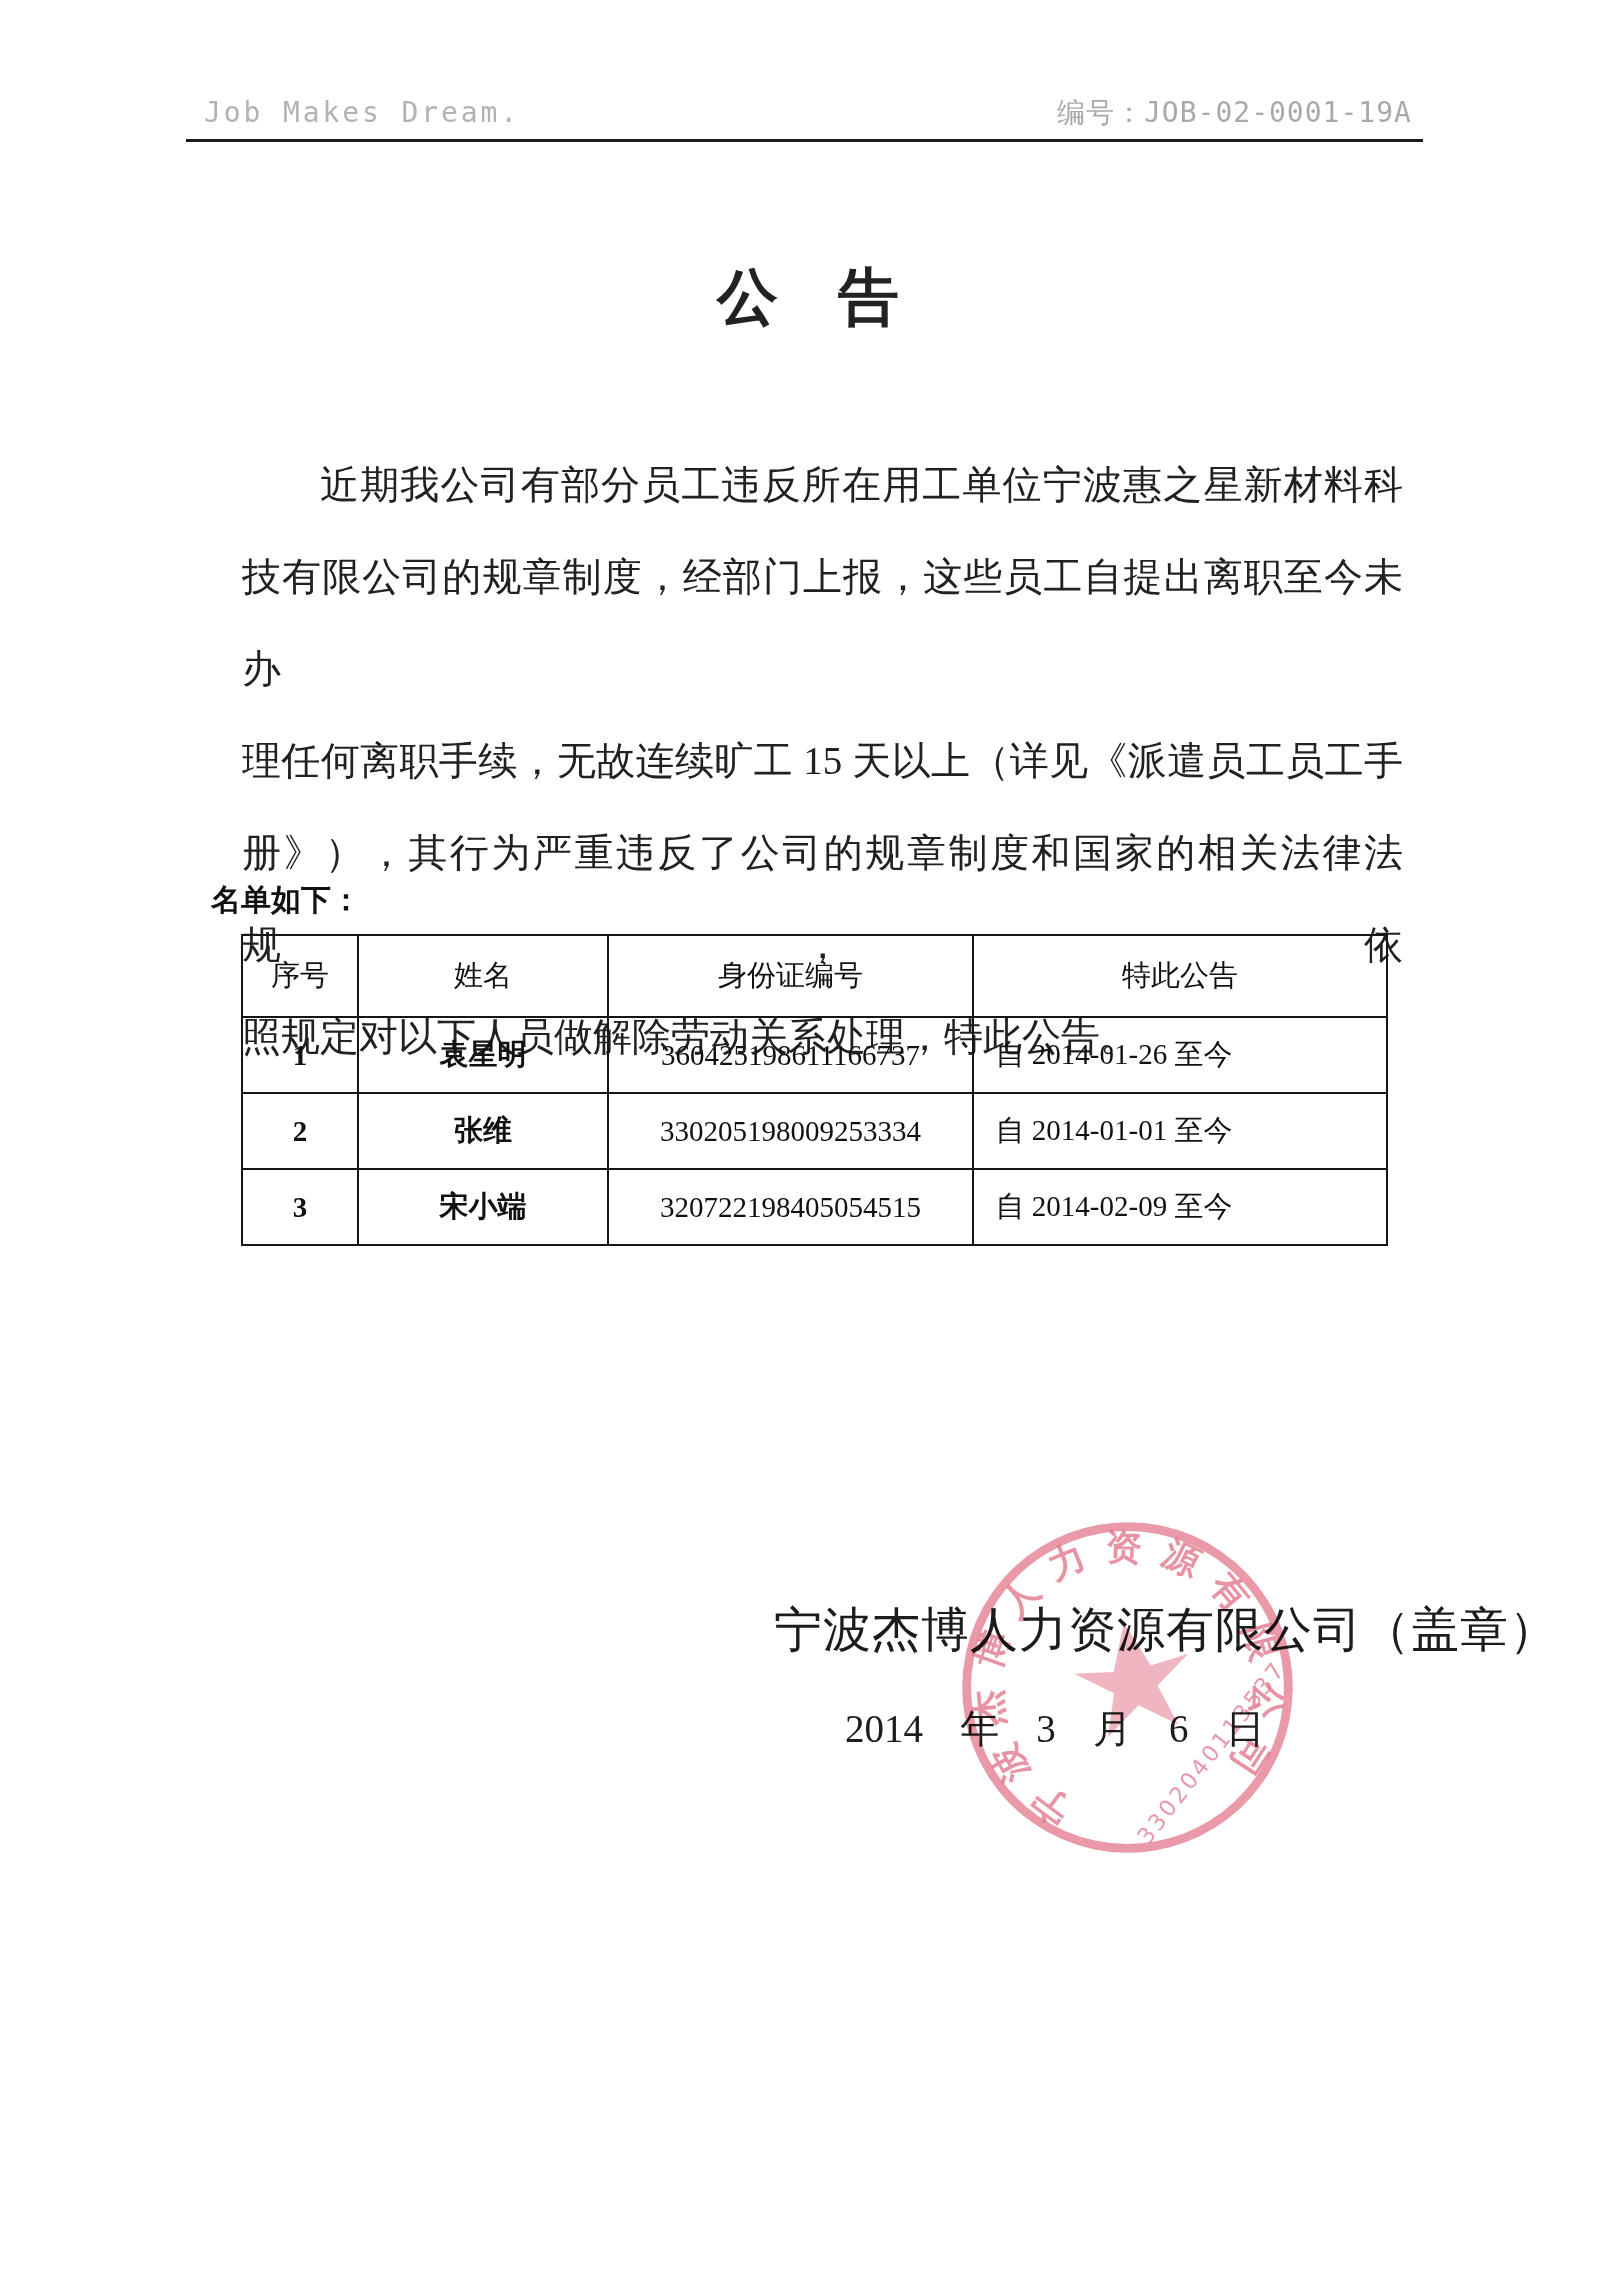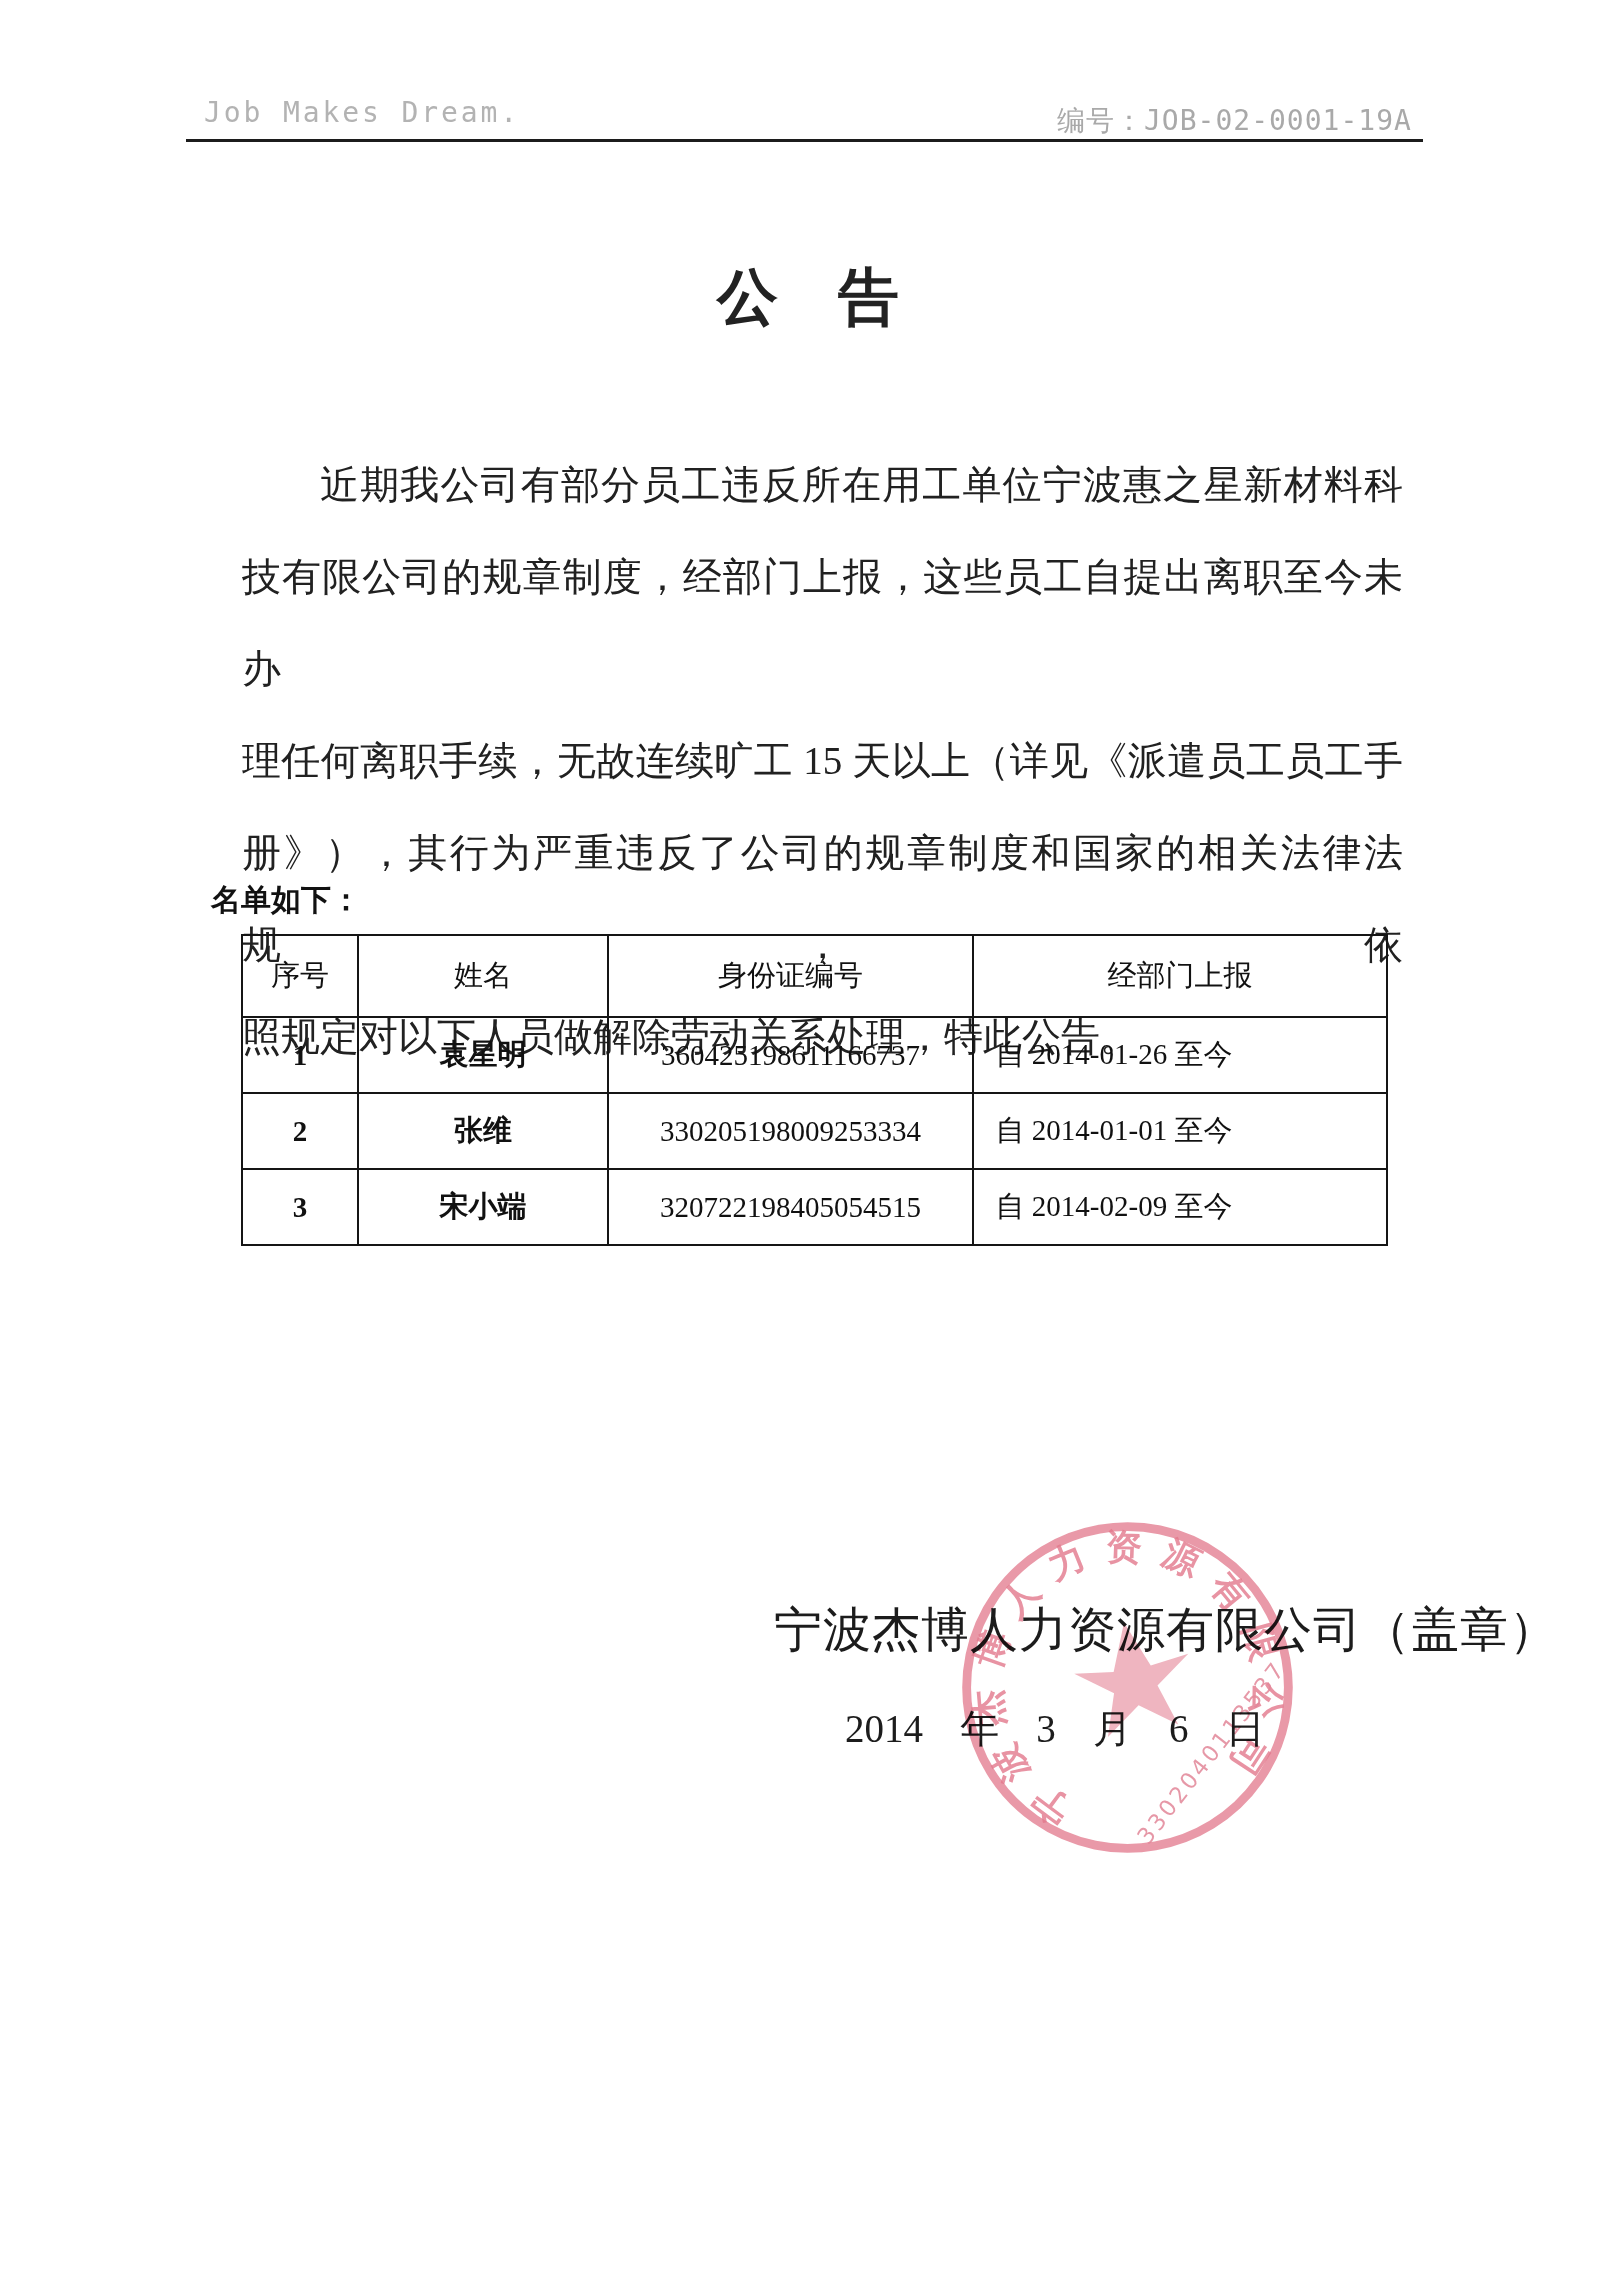--- a/index.html
+++ b/index.html
@@ -11,21 +11,21 @@
     font-family:"Liberation Serif","DejaVu Serif",serif;
     color:#1f1f1f;
   }
   
   .hdr-slogan{
     position:absolute;left:204px;top:96px;
     font-family:"DejaVu Sans Mono","Liberation Mono",monospace;
     font-size:28px;color:#b3b3b3;letter-spacing:2.9px;
   }
   .hdr-docno{
-    position:absolute;left:1057px;top:102px;
+    position:absolute;left:1057px;top:94px;
     font-family:"DejaVu Sans Mono","Liberation Mono",monospace;
     font-size:28px;color:#a9a9a9;letter-spacing:1px;
   }
   .hdr-rule{
     position:absolute;left:186px;top:139px;width:1237px;height:2.9px;
     background:#1c1c1c;
   }
   
   .title{
     position:absolute;left:0;top:257px;width:100%;
@@ -103,21 +103,21 @@
       <col style="width:116px">
         <col style="width:250px">
         <col style="width:365px">
         <col style="width:414px">
     </colgroup>
     <tbody>
       <tr class="hrow">
         <th>序号</th>
         <th>姓名</th>
         <th>身份证编号</th>
-        <th>经部门上报</th>
+        <th>特此公告</th>
       </tr>
       <tr class="drow">
         <td class="num">1</td>
         <td class="name">袁星明</td>
         <td>360425198611166737</td>
         <td class="absent">自 2014-01-26 至今</td>
       </tr>
       <tr class="drow">
         <td class="num">2</td>
         <td class="name">张维</td>

